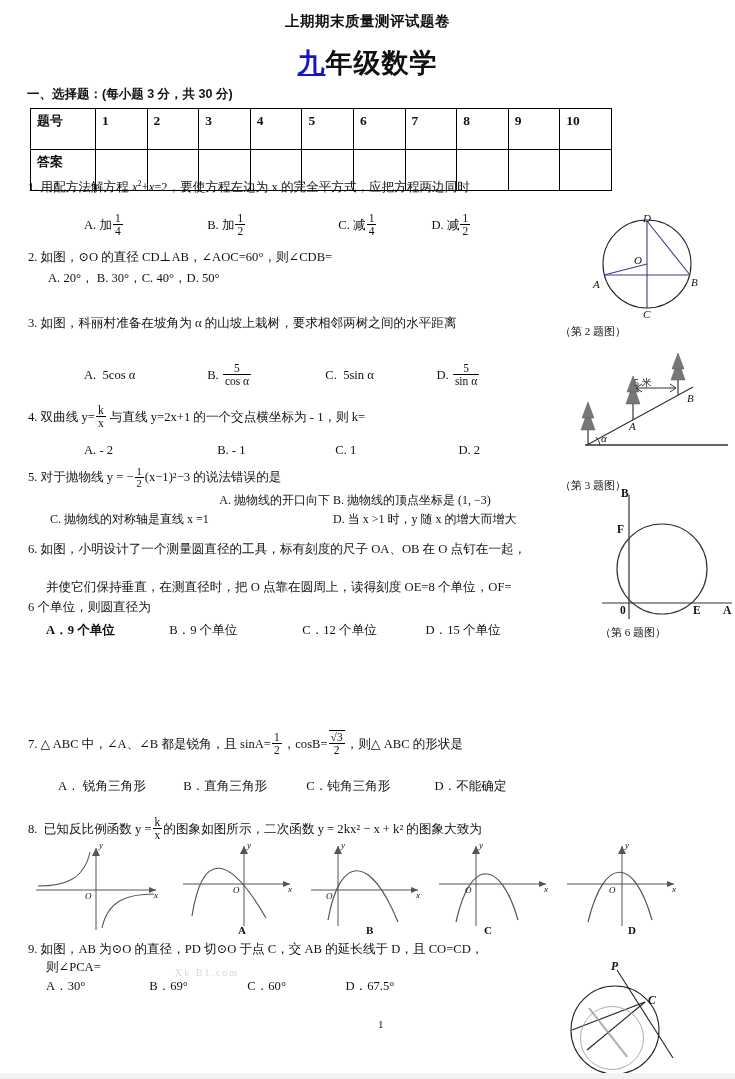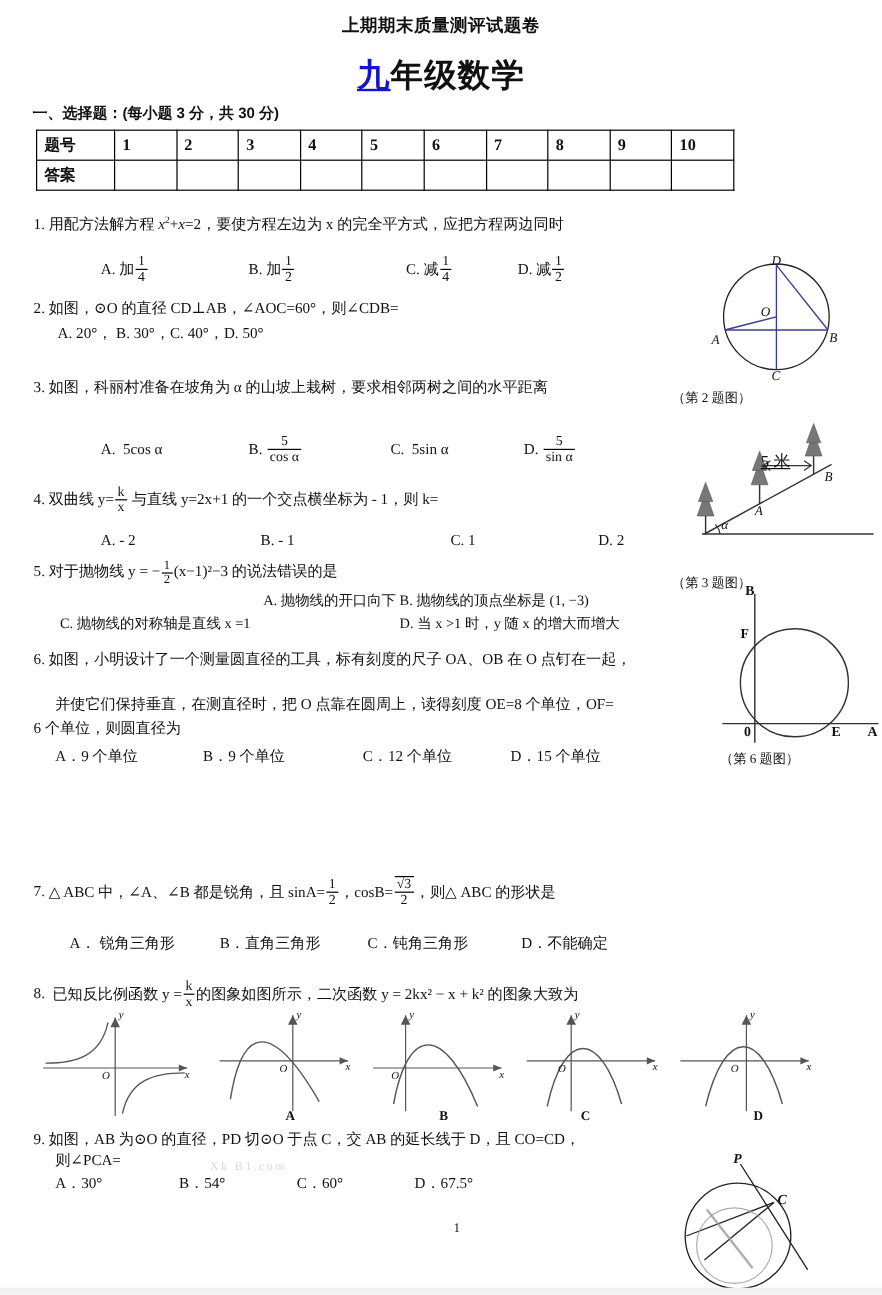--- a/index.html
+++ b/index.html
@@ -31,21 +31,21 @@
   }
 
   
   .answer-table{
     position:absolute;left:30px;top:108px;width:582px;
     border-collapse:collapse;table-layout:fixed;
   }
   .answer-table td{
     border:1px solid #000;height:24px;
     font-family:"Liberation Serif",serif;font-size:13.5px;
-    padding:0 0 0 6px;font-weight:bold;
+    padding:0 0 16px 6px;font-weight:bold;
   }
   .answer-table td.lbl{width:58px;text-align:left;font-size:13px;}
 
   
   .q{position:absolute;font-size:12.6px;line-height:1.5;}
   .num{display:inline-block;}
   .opts{position:absolute;font-size:12.6px;}
   .opt{display:inline-block;}
   i.v{font-style:italic;}
   sup{font-size:8px;vertical-align:super;}
@@ -226,36 +226,36 @@
         <polygon points="118,8 111,28 125,28"></polygon>
         <polygon points="118,1 112,17 124,17"></polygon>
       </g>
 
       <line x1="76" y1="36" x2="116" y2="36" stroke="#333" stroke-width="1"></line>
       <polyline points="82,32 76,36 82,40" fill="none" stroke="#333" stroke-width="1"></polyline>
       <polyline points="110,32 116,36 110,40" fill="none" stroke="#333" stroke-width="1"></polyline>
 
       <path d="M40 93 A14 14 0 0 0 36 85" fill="none" stroke="#333" stroke-width="1"></path>
     </svg>
-    <span style="position:absolute;left:74px;top:24px;font-size:14px;text-decoration:underline;">5 米</span>
+    <span style="position:absolute;left:74px;top:24px;font-size:10px;">5 米</span>
     <span style="position:absolute;left:127px;top:40px;font-size:11px;font-style:italic;">B</span>
     <span style="position:absolute;left:69px;top:68px;font-size:11px;font-style:italic;">A</span>
     <span style="position:absolute;left:41px;top:80px;font-size:11px;font-style:italic;">α</span>
     <div class="figcap" style="top:107px;margin-top:19px;">（第 3 题图）</div>
   </div>
 
   <div class="q" style="left:28px;top:404px;width:530px;">
     <span class="num">4.</span>
     <span>双曲线 y=</span><span class="frac big"><span class="n">k</span><span class="d">x</span></span>
     <span>与直线 y=2x+1 的一个交点横坐标为 - 1，则 k=</span>
   </div>
   <div class="opts" style="left:84px;top:443px;">
     <span class="opt" style="width:130px;">A. - 2</span>
     <span class="opt" style="width:115px;">B. - 1</span>
-    <span class="opt" style="width:120px;margin-left:40px;">C.  1</span>
+    <span class="opt" style="width:120px;">C.  1</span>
     <span class="opt">D. 2</span>
   </div>
 
   <div class="q" style="left:28px;top:466px;width:540px;">
     <span class="num">5.</span>
     <span>对于抛物线 y = −</span><span class="frac"><span class="n">1</span><span class="d">2</span></span><span>(x−1)²−3 的说法错误的是</span>
   </div>
   <div class="opts" style="left:50px;top:492px;width:560px;font-size:12px;">
     <span style="display:inline-block;width:280px;text-align:right;">A. 抛物线的开口向下</span>
     <span style="display:inline-block;">B. 抛物线的顶点坐标是 (1, −3)</span>
@@ -269,21 +269,21 @@
     <span class="num">6.</span>
     <span>如图，小明设计了一个测量圆直径的工具，标有刻度的尺子 OA、OB 在 O 点钉在一起，</span>
   </div>
   <div class="q" style="left:46px;top:578px;width:580px;">
     <span>并使它们保持垂直，在测直径时，把 O 点靠在圆周上，读得刻度 OE=8 个单位，OF=</span>
   </div>
   <div class="q" style="left:28px;top:598px;width:580px;">
     <span>6 个单位，则圆直径为</span>
   </div>
   <div class="opts" style="left:46px;top:622px;">
-    <span class="opt" style="width:120px;">A．9 个单位</span>
+    <span class="opt" style="width:120px;font-weight:bold;">A．9 个单位</span>
     <span class="opt" style="width:130px;">B．9 个单位</span>
     <span class="opt" style="width:120px;">C．12 个单位</span>
     <span class="opt">D．15 个单位</span>
   </div>
 
   <div class="fig" style="left:600px;top:487px;width:135px;height:160px;">
     <svg width="135" height="140" viewBox="0 0 135 140">
 
       <line x1="29" y1="8" x2="29" y2="132" stroke="#333" stroke-width="1.2"></line>
 
@@ -391,21 +391,21 @@
   <div class="q" style="left:28px;top:940px;width:560px;">
     <span class="num">9.</span>
     <span>如图，AB 为⊙O 的直径，PD 切⊙O 于点 C，交 AB 的延长线于 D，且 CO=CD，</span>
   </div>
   <div class="q" style="left:46px;top:958px;width:560px;">
     <span>则∠PCA=</span>
   </div>
   <div class="faint-wm">Xk  B1.com</div>
   <div class="opts" style="left:46px;top:978px;">
     <span class="opt" style="width:100px;">A．30°</span>
-    <span class="opt" style="width:95px;">B．54°</span>
+    <span class="opt" style="width:95px;">B．69°</span>
     <span class="opt" style="width:95px;">C．60°</span>
     <span class="opt">D．67.5°</span>
   </div>
 
   <div class="fig" style="left:565px;top:958px;width:170px;height:118px;">
     <svg width="170" height="118" viewBox="0 0 170 118">
       <circle cx="50" cy="72" r="44" fill="none" stroke="#222" stroke-width="1.1"></circle>
 
       <line x1="52" y1="12" x2="108" y2="100" stroke="#222" stroke-width="1.1"></line>
 

